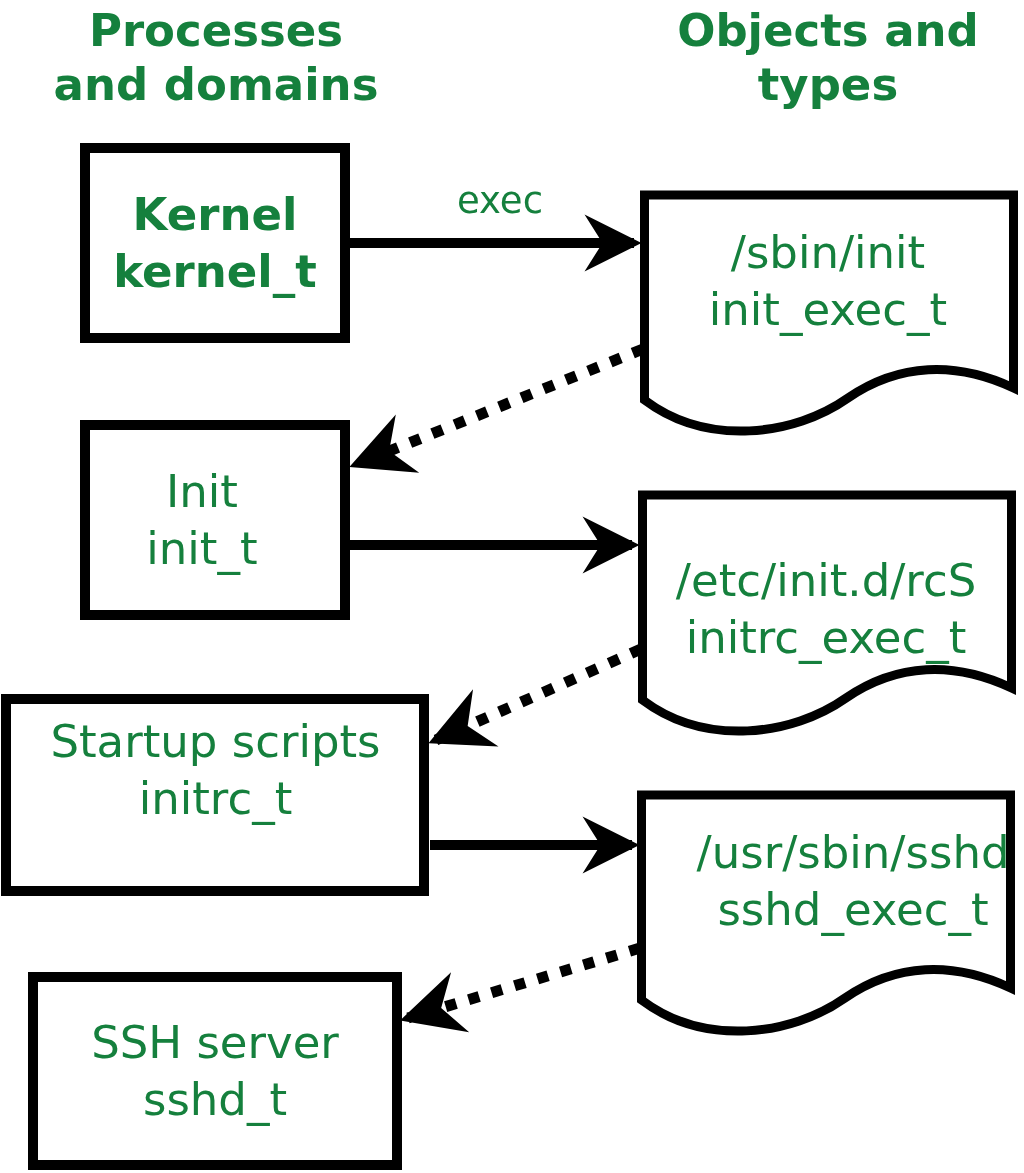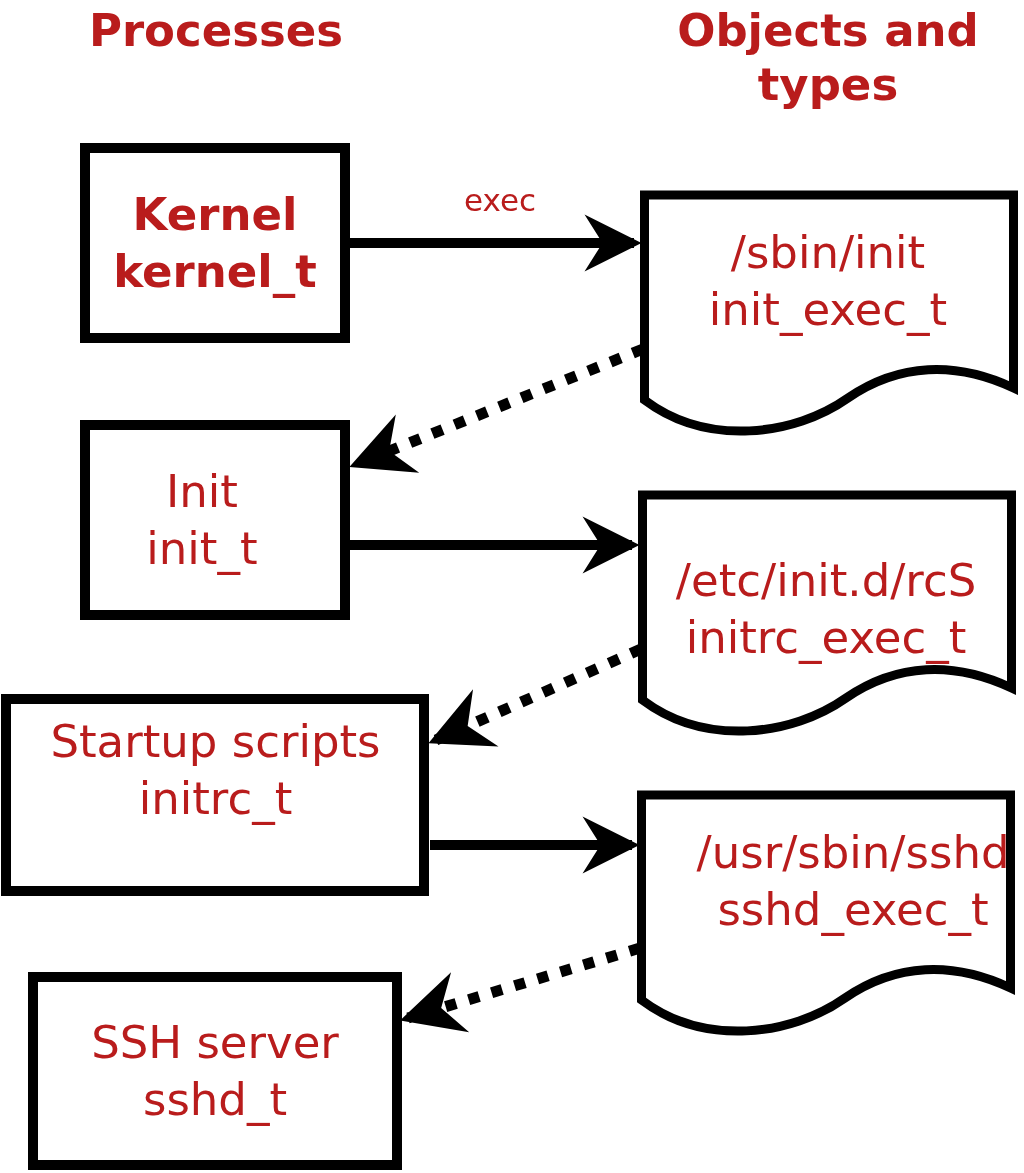--- a/index.html
+++ b/index.html
@@ -6,21 +6,21 @@
     margin: 0;
     padding: 0;
     background: #ffffff;
   }
   .stage {
     position: relative;
     width: 1024px;
     height: 1173px;
     background: #ffffff;
     font-family: "DejaVu Sans", sans-serif;
-    color: #b91c1c;
+    color: #15803d;
     overflow: hidden;
   }
   svg.layer {
     position: absolute;
     left: 0;
     top: 0;
     width: 1024px;
     height: 1173px;
   }
   .box {
@@ -54,21 +54,21 @@
     text-align: center;
     font-size: 45px;
     line-height: 1.27;
     white-space: nowrap;
   }
   .heading {
     font-weight: bold;
     line-height: 1.2;
   }
   .edge-label {
-    font-size: 31px;
+    font-size: 37px;
   }
   
   .heading-left   { left: 0px;   top: 4px;   width: 432px; }
   .heading-right  { left: 622px; top: 4px;   width: 412px; }
   .exec-label     { left: 430px; top: 176px; width: 140px; height: 50px; }
   .kernel-label   { left: 80px;  top: 143px; width: 270px; height: 200px; font-weight: bold; }
   .init-label     { left: 80px;  top: 420px; width: 244px; height: 200px; }
   .startup-label  { left: 1px;   top: 694px; width: 429px; height: 152px; }
   .ssh-label      { left: 28px;  top: 972px; width: 374px; height: 198px; border-radius: 32px; }
   .doc1-label     { left: 640px; top: 190px; width: 376px; height: 182px; }
@@ -101,20 +101,21 @@
     <line x1="350" y1="545" x2="632" y2="545" class="solid-edge" marker-end="url(#ah)"></line>
     <line x1="430" y1="845" x2="632" y2="845" class="solid-edge" marker-end="url(#ah)"></line>
 
     <line x1="643" y1="349" x2="357" y2="464" class="dotted-edge" marker-end="url(#ah)"></line>
     <line x1="641" y1="649" x2="436" y2="740" class="dotted-edge" marker-end="url(#ah)"></line>
     <line x1="640" y1="948" x2="408" y2="1018" class="dotted-edge" marker-end="url(#ah)"></line>
   </svg>
 
   <div class="txt heading heading-left">
     <span>Processes</span>
+    <span>and domains</span>
   </div>
   <div class="txt heading heading-right">
     <span>Objects and</span>
     <span>types</span>
   </div>
 
   <div class="txt edge-label exec-label">
     <span>exec</span>
   </div>
 

